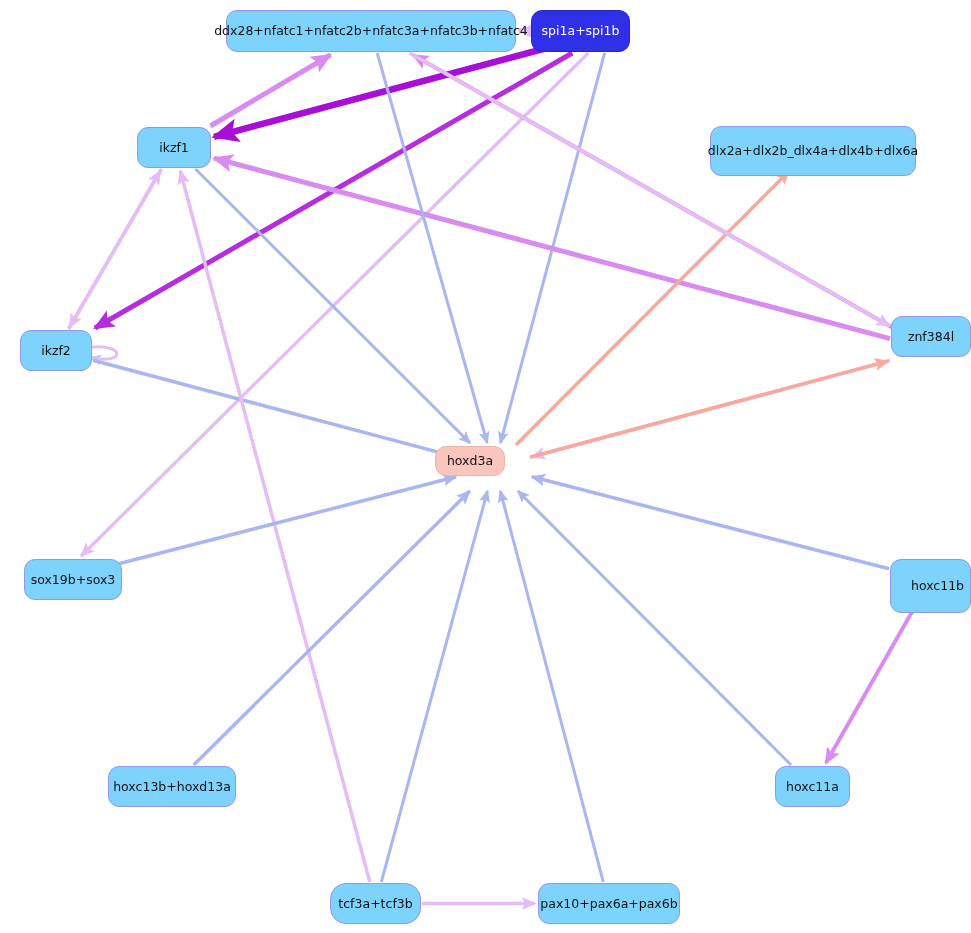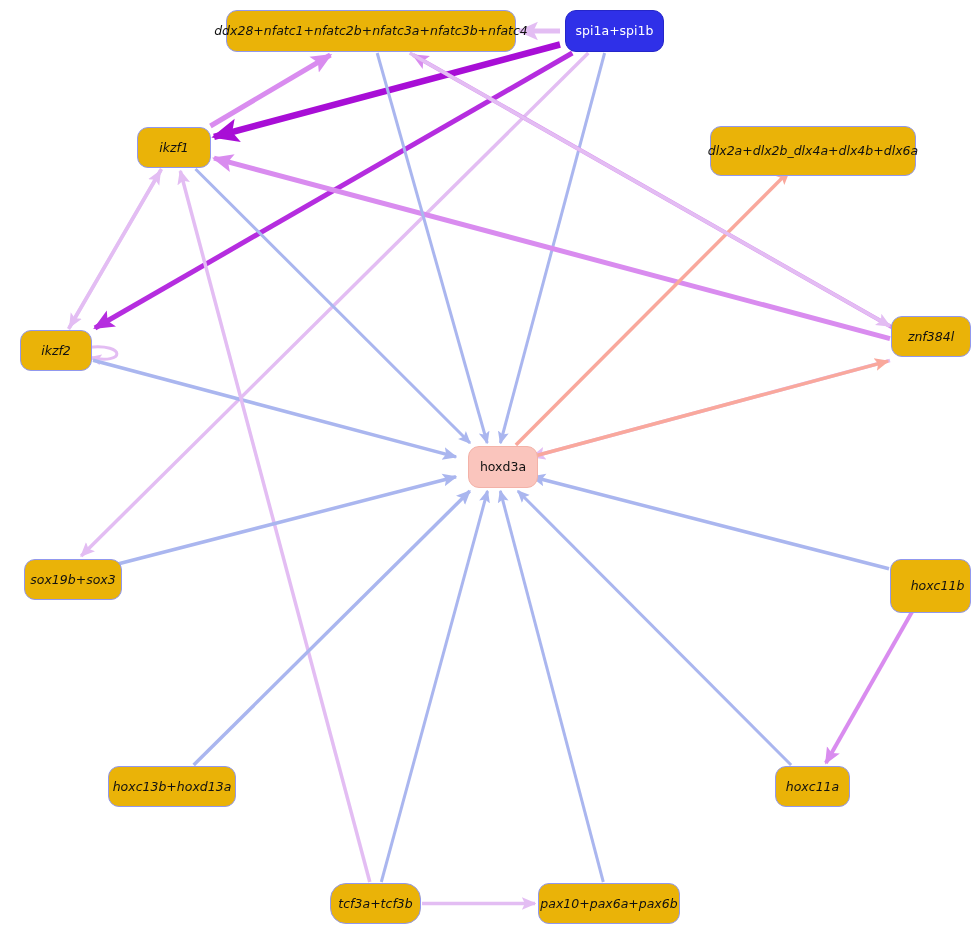--- a/index.html
+++ b/index.html
@@ -4,21 +4,21 @@
 <style>
   html,body{margin:0;padding:0;background:#ffffff;}
   body{width:971px;height:933px;overflow:hidden;
        font-family:"DejaVu Sans","Liberation Sans",sans-serif;}
   #graph{position:relative;width:971px;height:933px;background:#fff;}
   svg#edges{position:absolute;left:0;top:0;width:971px;height:933px;}
   .node{position:absolute;box-sizing:border-box;display:flex;align-items:center;
         justify-content:center;border-radius:11px;border:1px solid rgba(90,90,190,.55);
         font-size:12.5px;color:#111;text-align:center;line-height:1.1;
         white-space:nowrap;padding:0 10px;}
-  .node.blue{background:#eab308;border-color:#9198ee;font-style:italic;}
+  .node.blue{background:#7dd3fc;border-color:#9198ee;}
   .node.strongblue{background:#2f30e8;border-color:#2526c9;color:#ffffff;}
   .node.salmon{background:#fac5bd;border-color:#f3b2a8;}
 </style>
 </head>
 <body>
 
 <div id="graph">
   <svg id="edges" viewBox="0 0 971 933" xmlns="http://www.w3.org/2000/svg">
       <defs>
         <marker id="ah0" viewBox="0 0 10 10" refX="9" refY="5" markerWidth="4.2" markerHeight="4.2" orient="auto-start-reverse" markerUnits="strokeWidth">
@@ -128,36 +128,36 @@
       <line x1="889.0" y1="568.8" x2="532.0" y2="476.8" stroke="#aab6ef" stroke-width="3.5" stroke-linecap="butt" marker-end="url(#ah22)"></line>
       <line x1="918.2" y1="601.0" x2="825.9" y2="763.0" stroke="#d98cef" stroke-width="4" stroke-linecap="butt" marker-end="url(#ah23)"></line>
       <line x1="791.1" y1="765.0" x2="517.9" y2="491.0" stroke="#aab6ef" stroke-width="3" stroke-linecap="butt" marker-end="url(#ah24)"></line>
       <line x1="193.7" y1="765.0" x2="469.8" y2="491.0" stroke="#aab6ef" stroke-width="3.5" stroke-linecap="butt" marker-end="url(#ah25)"></line>
       <line x1="603.3" y1="882.0" x2="500.3" y2="491.0" stroke="#aab6ef" stroke-width="3" stroke-linecap="butt" marker-end="url(#ah26)"></line>
     </svg>
   <div id="nodes">
       <div class="node blue" style="left: 226px; top: 10px; width: 290px; height: 42px;">
         <span>ddx28+nfatc1+nfatc2b+nfatc3a+nfatc3b+nfatc4</span>
       </div>
-      <div class="node strongblue" style="left: 565px; top: 10px; width: 99px; height: 42px;">
+      <div class="node strongblue" style="left: 531px; top: 10px; width: 99px; height: 42px;">
         <span>spi1a+spi1b</span>
       </div>
       <div class="node blue" style="left: 137px; top: 127px; width: 74px; height: 41px;">
         <span>ikzf1</span>
       </div>
       <div class="node blue" style="left: 710px; top: 126px; width: 206px; height: 50px;">
         <span>dlx2a+dlx2b_dlx4a+dlx4b+dlx6a</span>
       </div>
       <div class="node blue" style="left: 20px; top: 330px; width: 72px; height: 41px;">
         <span>ikzf2</span>
       </div>
       <div class="node blue" style="left: 891px; top: 316px; width: 80px; height: 41px;">
         <span>znf384l</span>
       </div>
-      <div class="node salmon" style="left: 468px; top: 446px; width: 70px; height: 42px;">
+      <div class="node salmon" style="left: 435px; top: 446px; width: 70px; height: 30px;">
         <span>hoxd3a</span>
       </div>
       <div class="node blue" style="left: 24px; top: 559px; width: 98px; height: 41px;">
         <span>sox19b+sox3</span>
       </div>
       <div class="node blue" style="left: 890px; top: 559px; width: 81px; height: 54px; padding-left: 24px;">
         <span>hoxc11b</span>
       </div>
       <div class="node blue" style="left: 108px; top: 766px; width: 128px; height: 41px;">
         <span>hoxc13b+hoxd13a</span>

